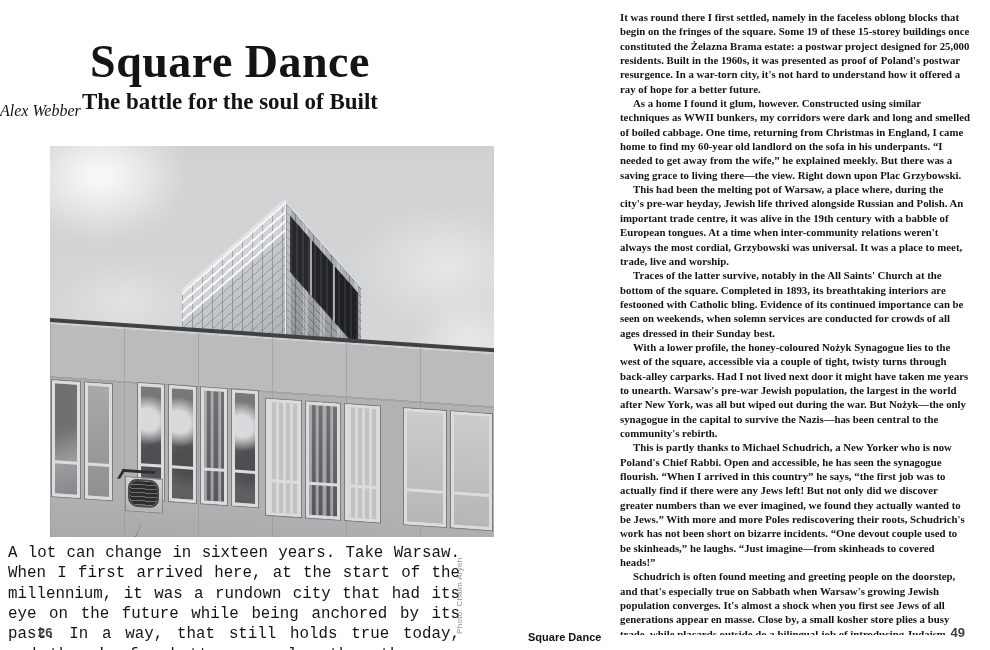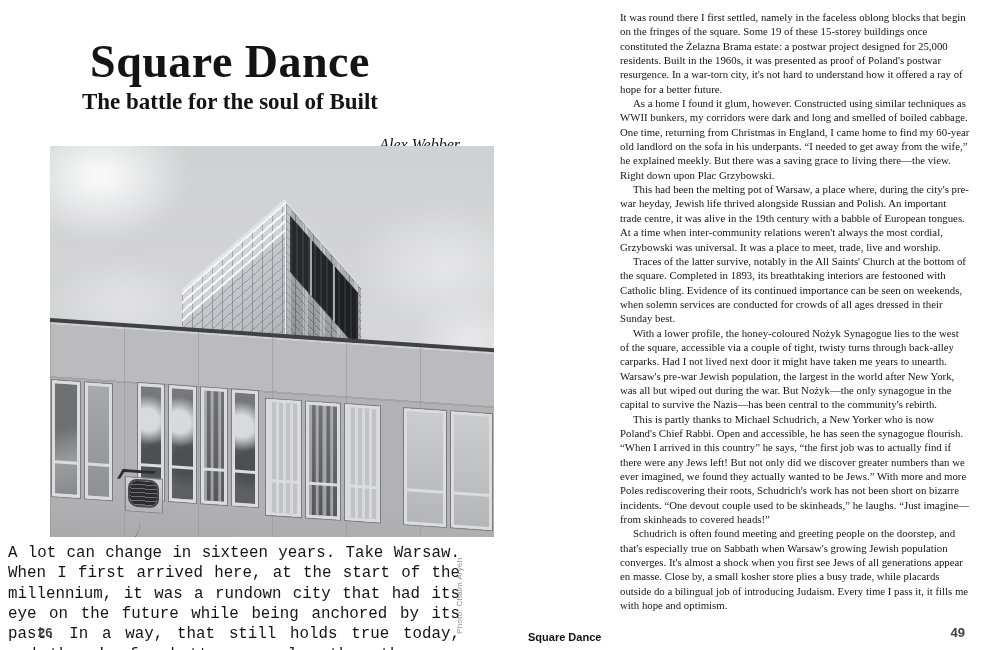--- a/index.html
+++ b/index.html
@@ -4,22 +4,22 @@
 <style>
   html,body{margin:0;padding:0;background:#ffffff;}
   .spread{position:relative;width:990px;height:650px;background:#ffffff;overflow:hidden;
           font-family:"Liberation Serif",serif;color:#141414;}
 
   
   .title{position:absolute;left:0;top:4px;width:460px;text-align:center;
          font-size:46px;font-weight:600;letter-spacing:.5px;}
   .subtitle{position:absolute;left:0;top:70px;width:460px;text-align:center;
          font-size:23px;font-weight:600;}
-  .author{position:absolute;left:0;top:102px;width:460px;text-align:right;
-         font-size:16px;font-style:italic;margin-top:34px;}
+  .author{position:absolute;left:0;top:102px;width:460px;text-align:left;
+         font-size:16px;font-style:italic;}
 
   
   .photo{position:absolute;left:10px;top:130px;width:444px;height:391px;overflow:hidden;
          background:linear-gradient(180deg,#d0d1d3 0%,#d6d6d8 55%,#cfcfd1 100%);}
   .cloud{position:absolute;border-radius:50%;filter:blur(7px);}
   .cloud.c1{left:-40px;top:-35px;width:180px;height:130px;
         background:radial-gradient(closest-side,rgba(255,255,255,.95),rgba(255,255,255,0));}
   .cloud.c2{left:300px;top:55px;width:190px;height:130px;
         background:radial-gradient(closest-side,rgba(255,255,255,.45),rgba(255,255,255,0));}
   .cloud.c3{left:0px;top:110px;width:150px;height:90px;
@@ -88,21 +88,21 @@
   
   .intro{position:absolute;left:8px;top:527px;width:452px;
          font-size:15.8px;line-height:20.4px;text-align:justify;font-family:Liberation Mono, monospace;}
   .photo-credit{position:absolute;left:455px;top:548px;height:86px;
          writing-mode:vertical-rl;transform:rotate(180deg);
          font-family:"Liberation Sans",sans-serif;font-size:8px;color:#8f8f91;letter-spacing:.3px;}
 
   
   .body-text{position:absolute;left:620px;top:10px;width:350px;height:625px;overflow:hidden;
          font-size:10.8px;line-height:14.35px;}
-  .body-text p{margin:0;}
+  .body-text p{margin:0;font-weight:bold;}
   .body-text p + p{text-indent:13px;}
 
   
   .pageno{position:absolute;top:625px;font-family:"Liberation Sans",sans-serif;
           font-weight:bold;font-size:13px;color:#404040;}
   .pageno.left{left:38px;}
   .pageno.right{right:25px;}
   .runfoot{position:absolute;top:631px;left:528px;font-family:"Liberation Sans",sans-serif;
           font-weight:bold;font-size:11px;color:#101010;}
 </style>

